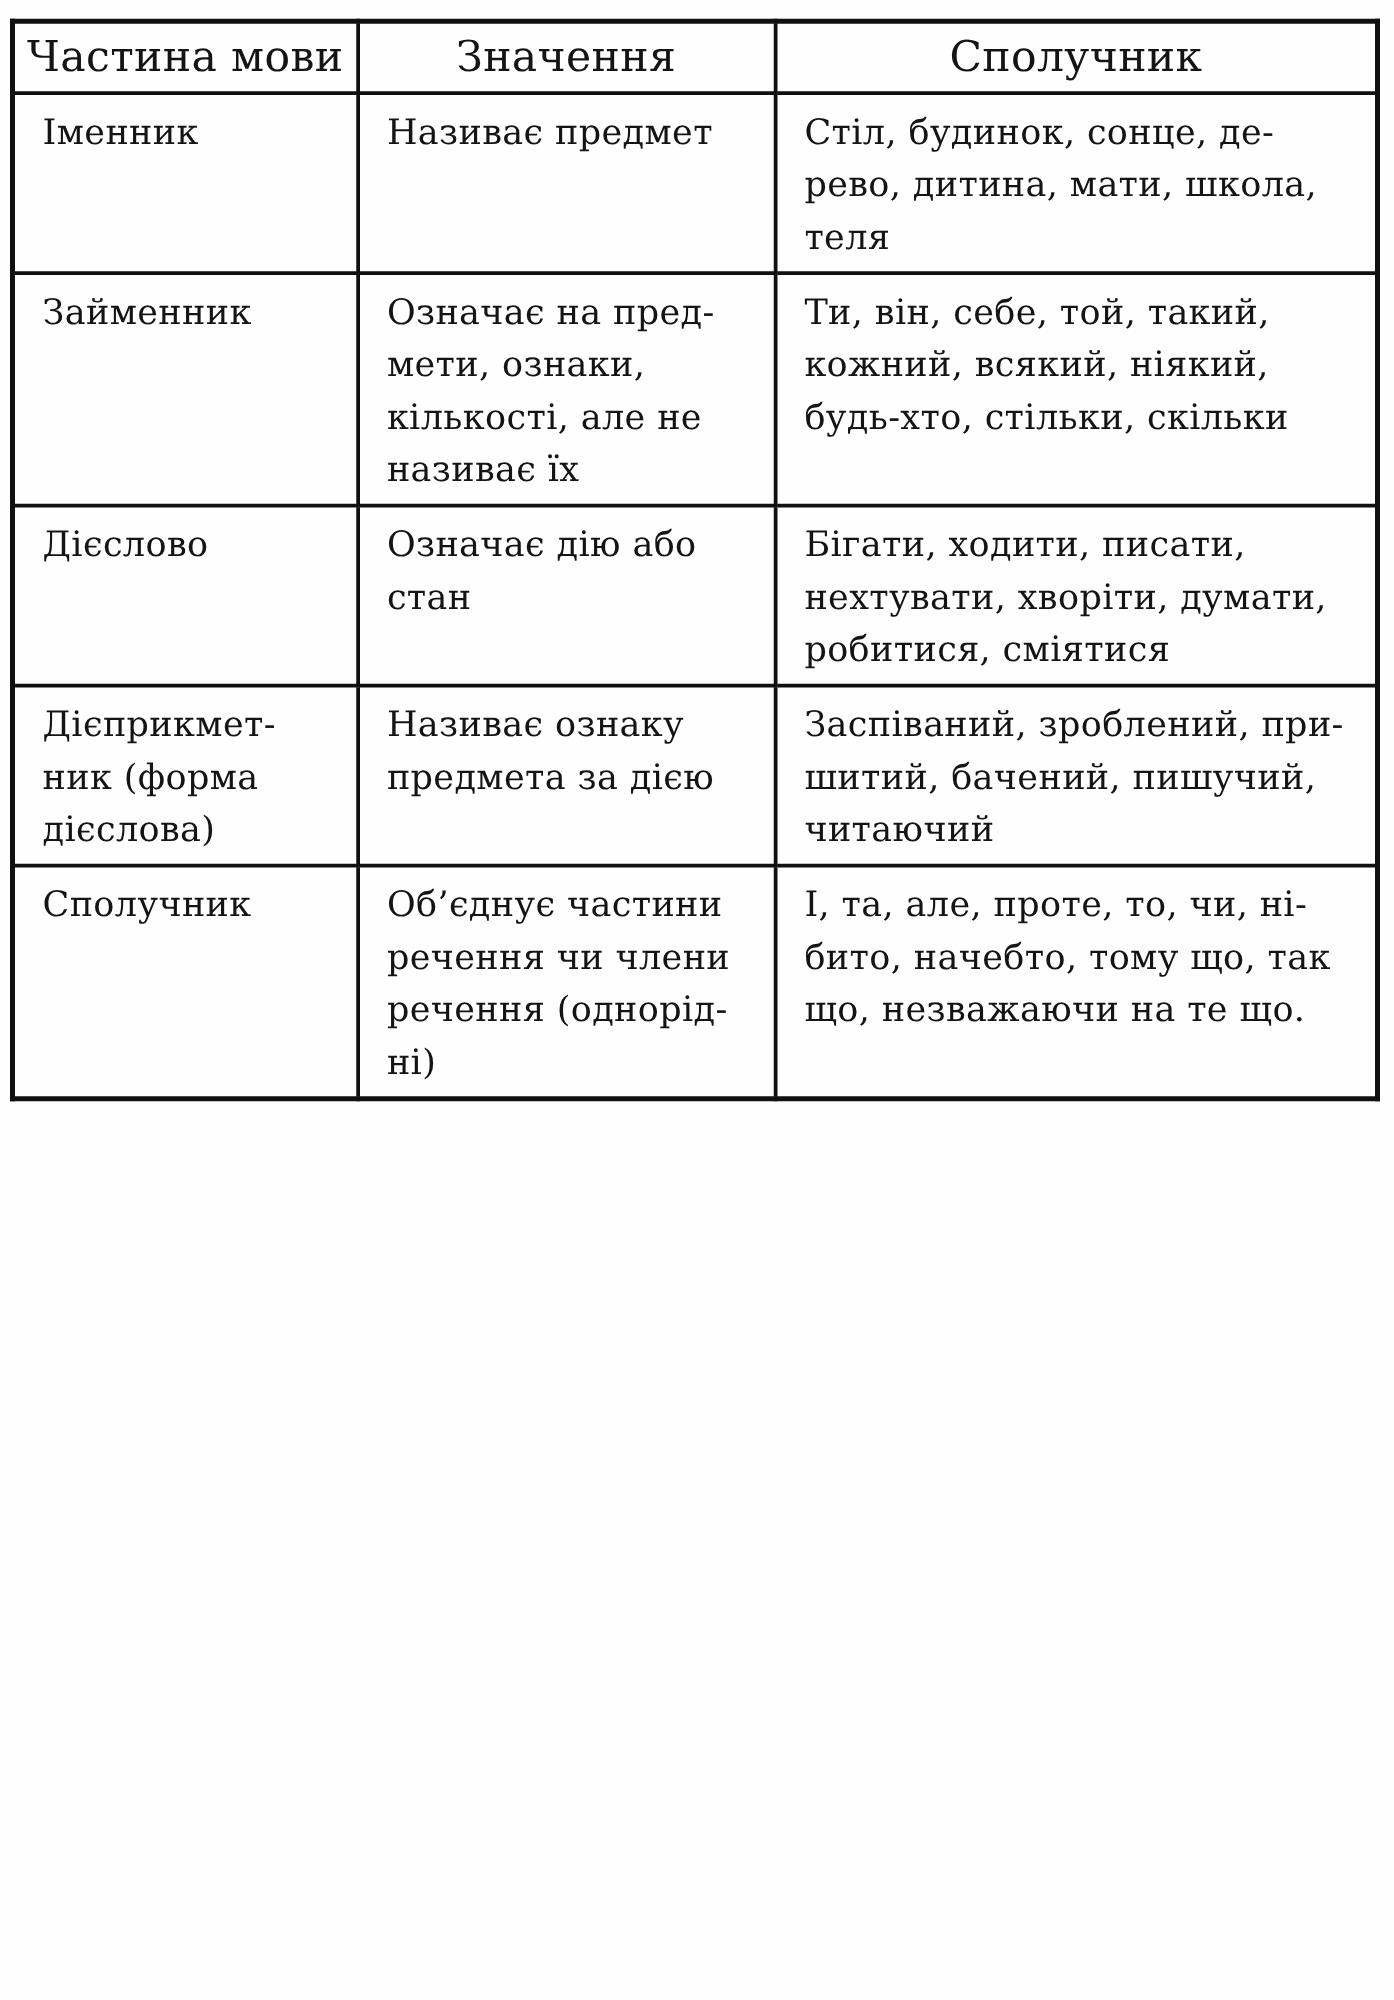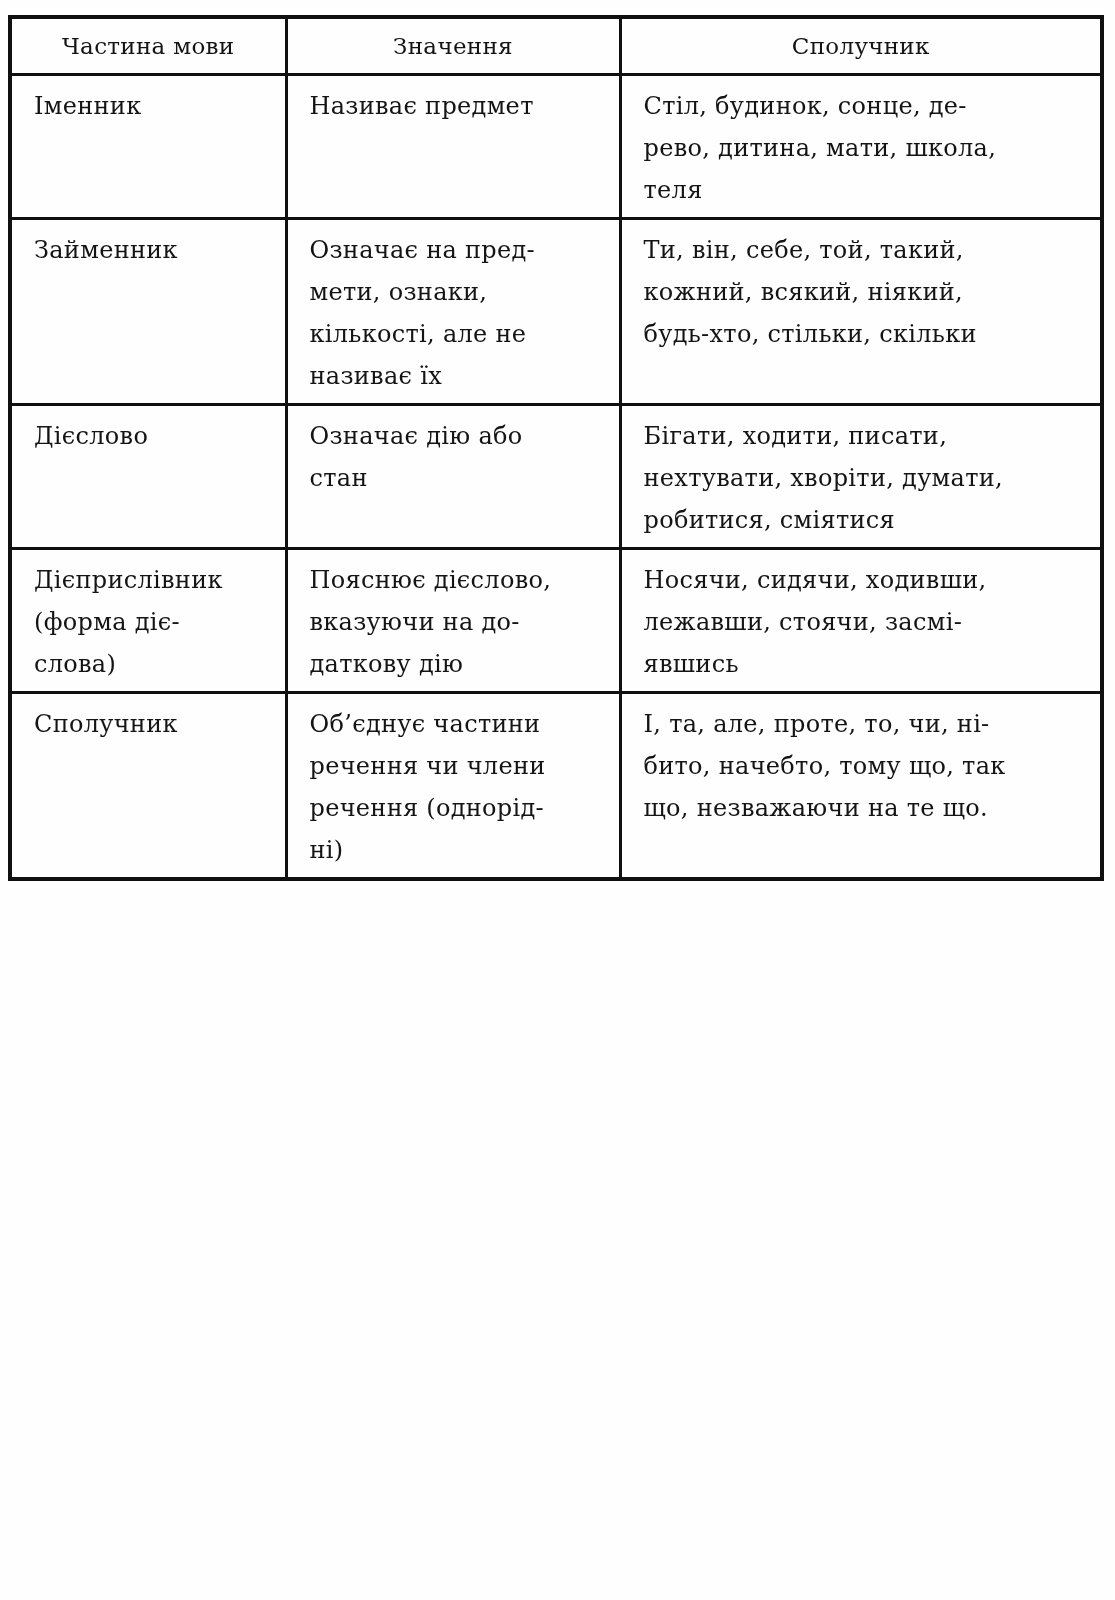--- a/index.html
+++ b/index.html
@@ -30,33 +30,33 @@
   table.pos-table col.c1 { width: 276px; }
   table.pos-table col.c2 { width: 334px; }
   table.pos-table col.c3 { width: 482px; }
 
   table.pos-table th,
   table.pos-table td {
     border: 3px solid #101010;
     vertical-align: top;
     text-align: left;
     padding: 9px 10px 6px 22px;
-    font-size: 24px;
+    font-size: 28px;
     line-height: 42px;
     white-space: pre-line;
     letter-spacing: 0.3px;
     overflow: hidden;
   }
   table.pos-table { border: 4px solid #101010; }
   table.pos-table th {
     font-weight: normal;
     text-align: center;
     vertical-align: middle;
     padding: 4px 6px;
-    font-size: 23px;
+    font-size: 34px;
   }
   
   tr.rh  { height: 57px;  }
   tr.r0  { height: 131px; }
   tr.r1  { height: 165px; }
   tr.r2  { height: 205px; }
   tr.r3  { height: 162px; }
   tr.r4  { height: 130px; }
   tr.r5  { height: 132px; }
   tr.r6  { height: 128px; }
@@ -100,30 +100,29 @@
 будь-хто, стільки, скільки</td>
       </tr>
       <tr class="r4">
         <td>Дієслово</td>
         <td>Означає дію або
 стан</td>
         <td>Бігати, ходити, писати,
 нехтувати, хворіти, думати,
 робитися, сміятися</td>
       </tr>
-      <tr class="r6">
-        <td>Дієприслівник
-(форма діє-
-слова)</td>
-        <td>Пояснює дієслово,
-вказуючи на до-
-даткову дію</td>
-        <td>Носячи, сидячи, ходивши,
-лежавши, стоячи, засмі-
-явшись</td>
+      <tr class="r5">
+        <td>Дієприкмет-
+ник (форма
+дієслова)</td>
+        <td>Називає ознаку
+предмета за дією</td>
+        <td>Заспіваний, зроблений, при-
+шитий, бачений, пишучий,
+читаючий</td>
       </tr>
       <tr class="r9">
         <td>Сполучник</td>
         <td>Об’єднує частини
 речення чи члени
 речення (однорід-
 ні)</td>
         <td>І, та, але, проте, то, чи, ні-
 бито, начебто, тому що, так
 що, незважаючи на те що.</td>

